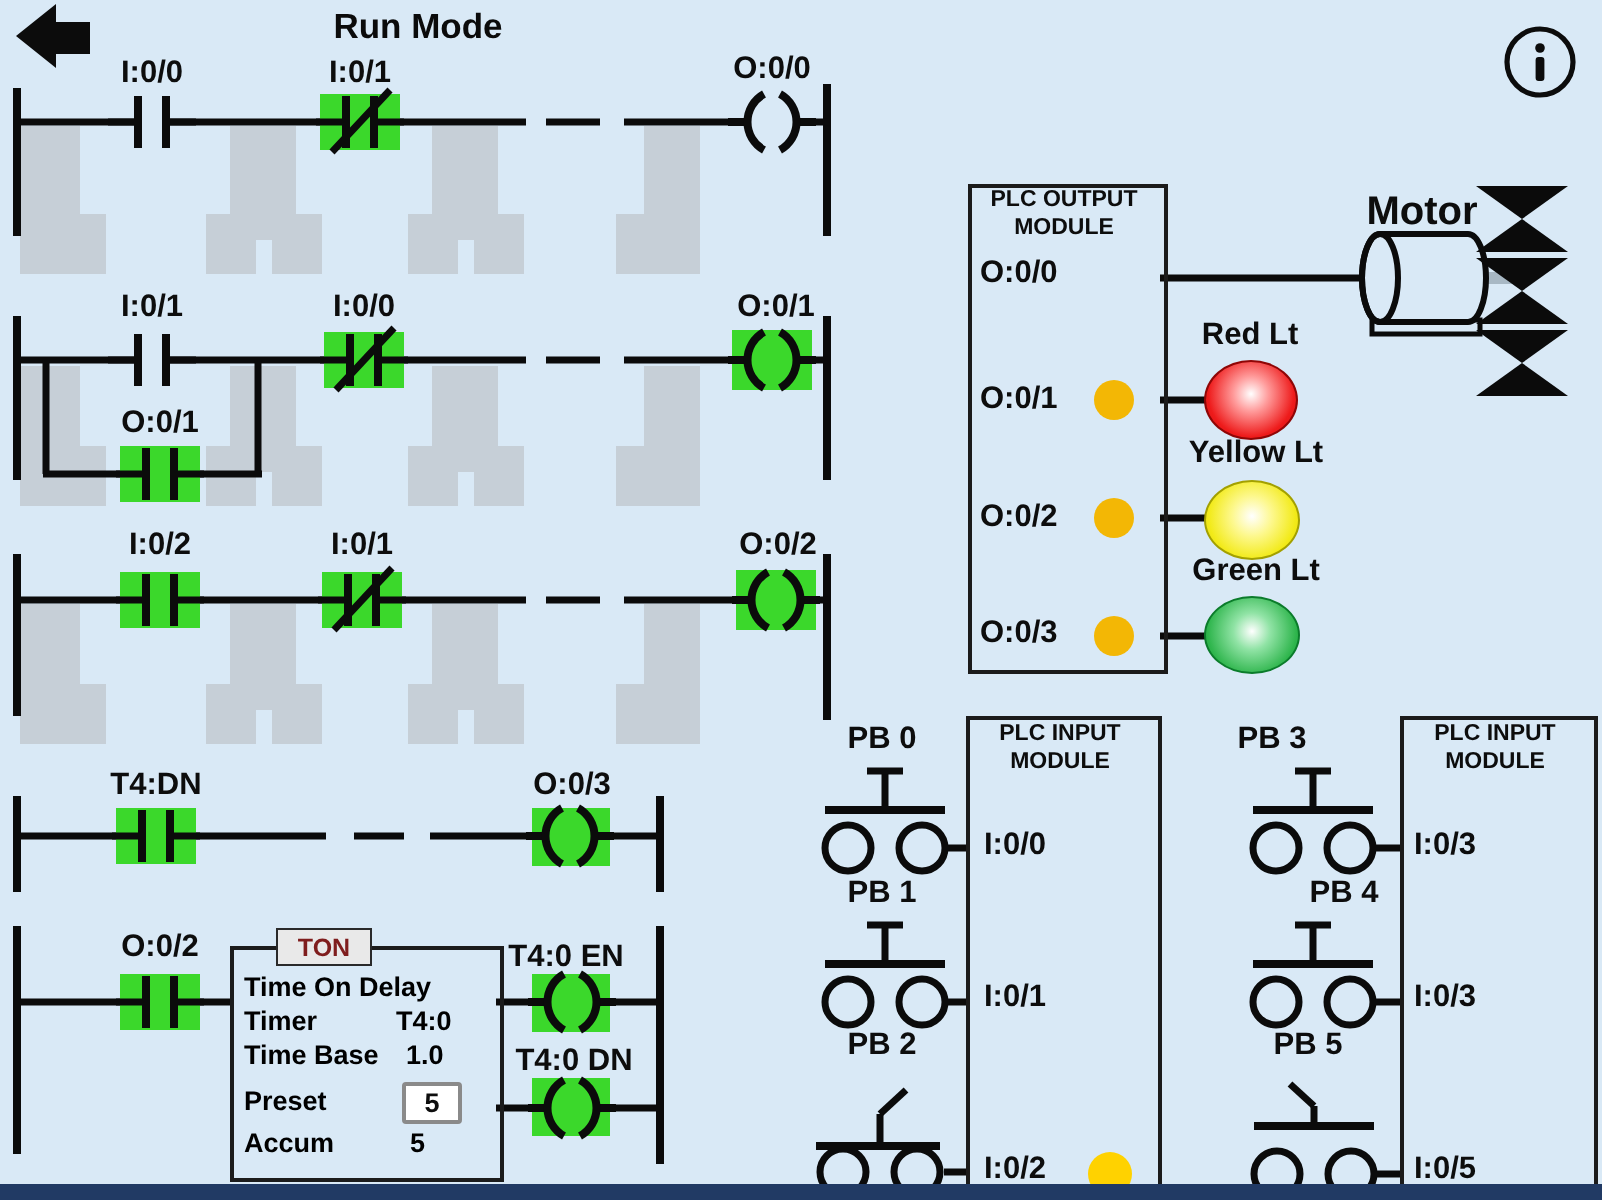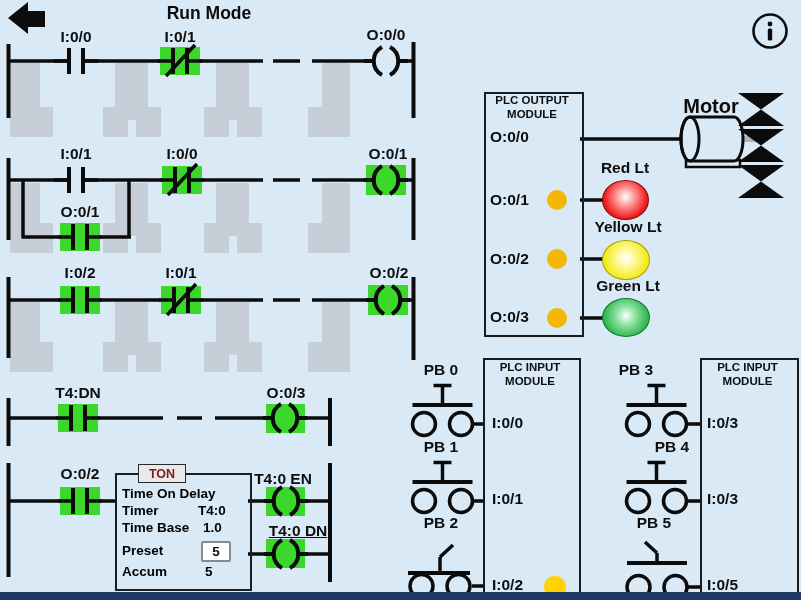--- a/index.html
+++ b/index.html
@@ -262,21 +262,21 @@
 
   <div class="lbl" style="left:80px;top:264px;">I:0/2</div>
   <div class="lbl" style="left:181px;top:264px;">I:0/1</div>
   <div class="lbl" style="left:389px;top:264px;">O:0/2</div>
 
   <div class="lbl" style="left:78px;top:384px;">T4:DN</div>
   <div class="lbl" style="left:286px;top:384px;">O:0/3</div>
 
   <div class="lbl" style="left:80px;top:465px;">O:0/2</div>
   <div class="lbl" style="left:283px;top:470px;">T4:0 EN</div>
-  <div class="lbl" style="left:298px;top:522px;text-decoration:underline;">T4:0 DN</div>
+  <div class="lbl" style="left:287px;top:522px;">T4:0 DN</div>
 
   <div class="timerbox"></div>
   <div class="ton-tab">
     <span>TON</span>
   </div>
   <div class="tlbl" style="left:122px;top:486px;">Time On Delay</div>
   <div class="tlbl" style="left:122px;top:503px;">Timer</div>
   <div class="tlbl" style="left:198px;top:503px;">T4:0</div>
   <div class="tlbl" style="left:122px;top:520px;">Time Base</div>
   <div class="tlbl" style="left:203px;top:520px;">1.0</div>

